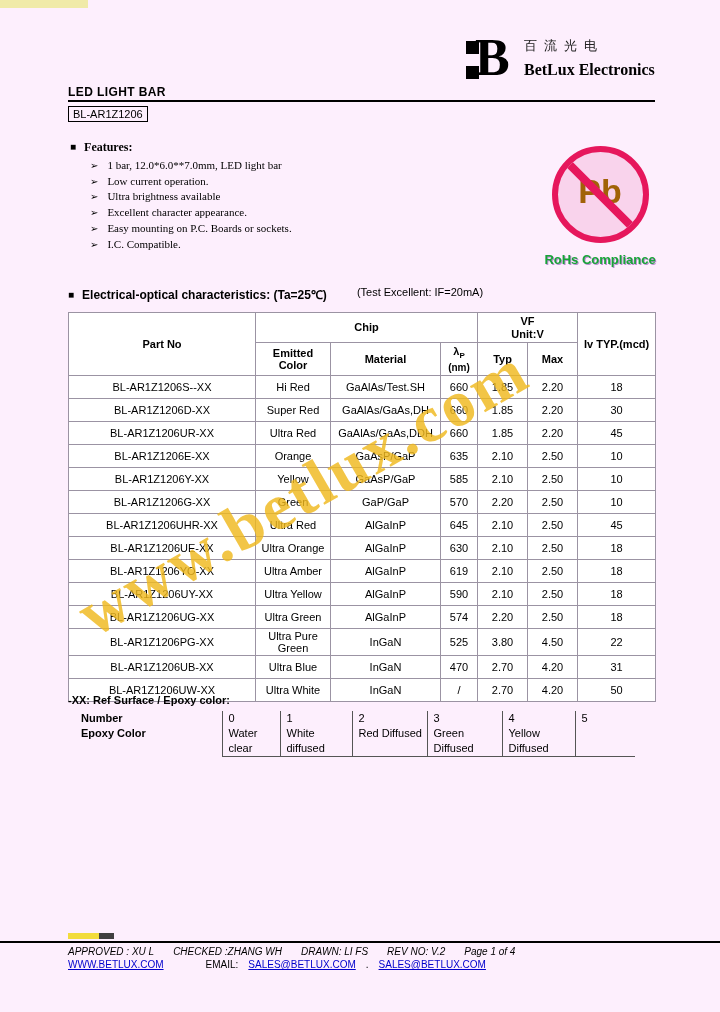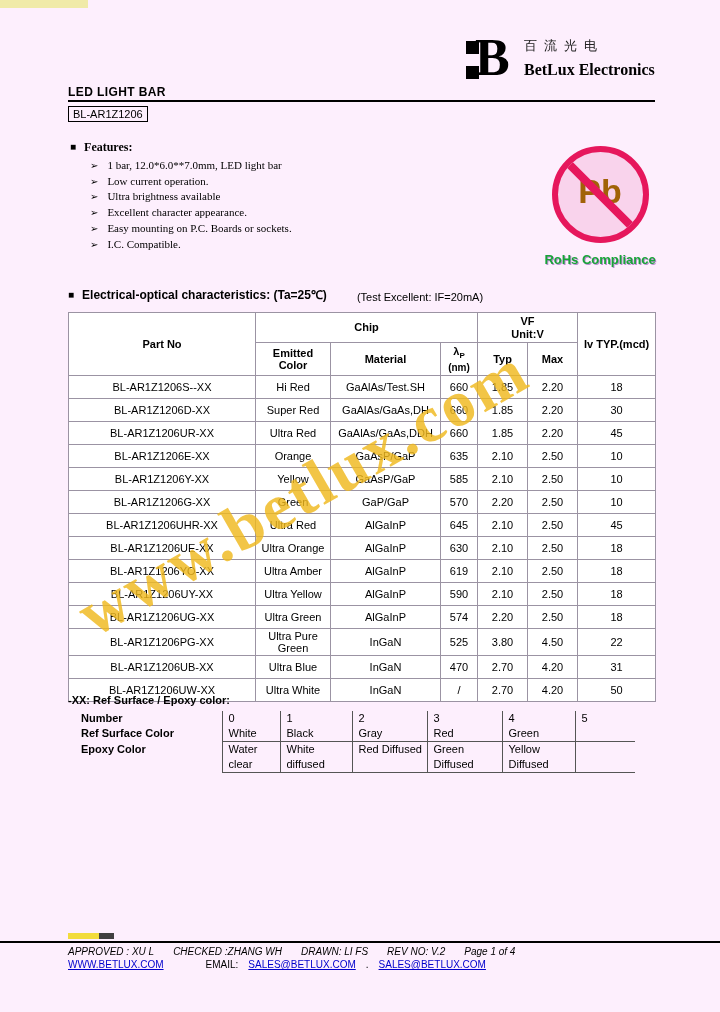--- a/index.html
+++ b/index.html
@@ -38,21 +38,21 @@
   
   .rohs { position:absolute; left:543px; top:146px; width:114px; text-align:center; }
   .rohs-circle { position:relative; width:97px; height:97px; margin:0 auto; border:6px solid #e6175c;
     border-radius:50%; background:#f9d3ec; overflow:hidden; box-sizing:border-box; }
   .pb-text { position:absolute; left:0; right:0; top:20px; font-size:34px; font-weight:bold; color:#a16207; }
   .rohs-slash { position:absolute; left:50%; top:50%; width:130px; height:8px; margin-left:-65px; margin-top:-4px;
     background:#e6175c; transform:rotate(45deg); }
   .rohs-caption { margin-top:9px; font-size:13px; font-weight:bold; color:#18a438; text-shadow:1px 1px 0 #b98ad0; }
 
   
-  .elec-head { position:absolute; left:68px; top:286px; display:flex; gap:30px; align-items:flex-end; }
+  .elec-head { position:absolute; left:68px; top:286px; display:flex; gap:30px; align-items:flex-start; }
   .elec-title { font-size:12px; font-weight:bold; }
   .elec-cond { font-size:11px; }
 
   
   .spec-wrap { position:absolute; left:68px; top:312px; width:587px; }
   table.spec { width:587px; border-collapse:collapse; background:#fff; table-layout:fixed; }
   table.spec th, table.spec td { border:1px solid #9b93a3; }
   table.spec th { font-size:11px; font-weight:bold; padding:2px 1px; line-height:1.15; }
   table.spec td { font-size:11px; text-align:center; padding:1px 2px; height:20px; line-height:1.1; }
   td.td-part { text-align:left; padding-left:6px; font-size:10.5px; }
@@ -314,29 +314,20 @@
       <tbody>
           <tr class="cc-row-0">
             <td class="cc-label">Number</td>
             <td class="cc-value">0</td>
             <td class="cc-value">1</td>
             <td class="cc-value">2</td>
             <td class="cc-value">3</td>
             <td class="cc-value">4</td>
             <td class="cc-value">5</td>
           </tr>
-          <tr class="cc-row-1">
-            <td class="cc-label">Ref Surface Color</td>
-            <td class="cc-value">White</td>
-            <td class="cc-value">Black</td>
-            <td class="cc-value">Gray</td>
-            <td class="cc-value">Red</td>
-            <td class="cc-value">Green</td>
-            <td class="cc-value"></td>
-          </tr>
           <tr class="cc-row-2">
             <td class="cc-label">Epoxy Color</td>
             <td class="cc-value">Water clear</td>
             <td class="cc-value">White diffused</td>
             <td class="cc-value">Red Diffused</td>
             <td class="cc-value">Green Diffused</td>
             <td class="cc-value">Yellow Diffused</td>
             <td class="cc-value"></td>
           </tr>
         </tbody>

